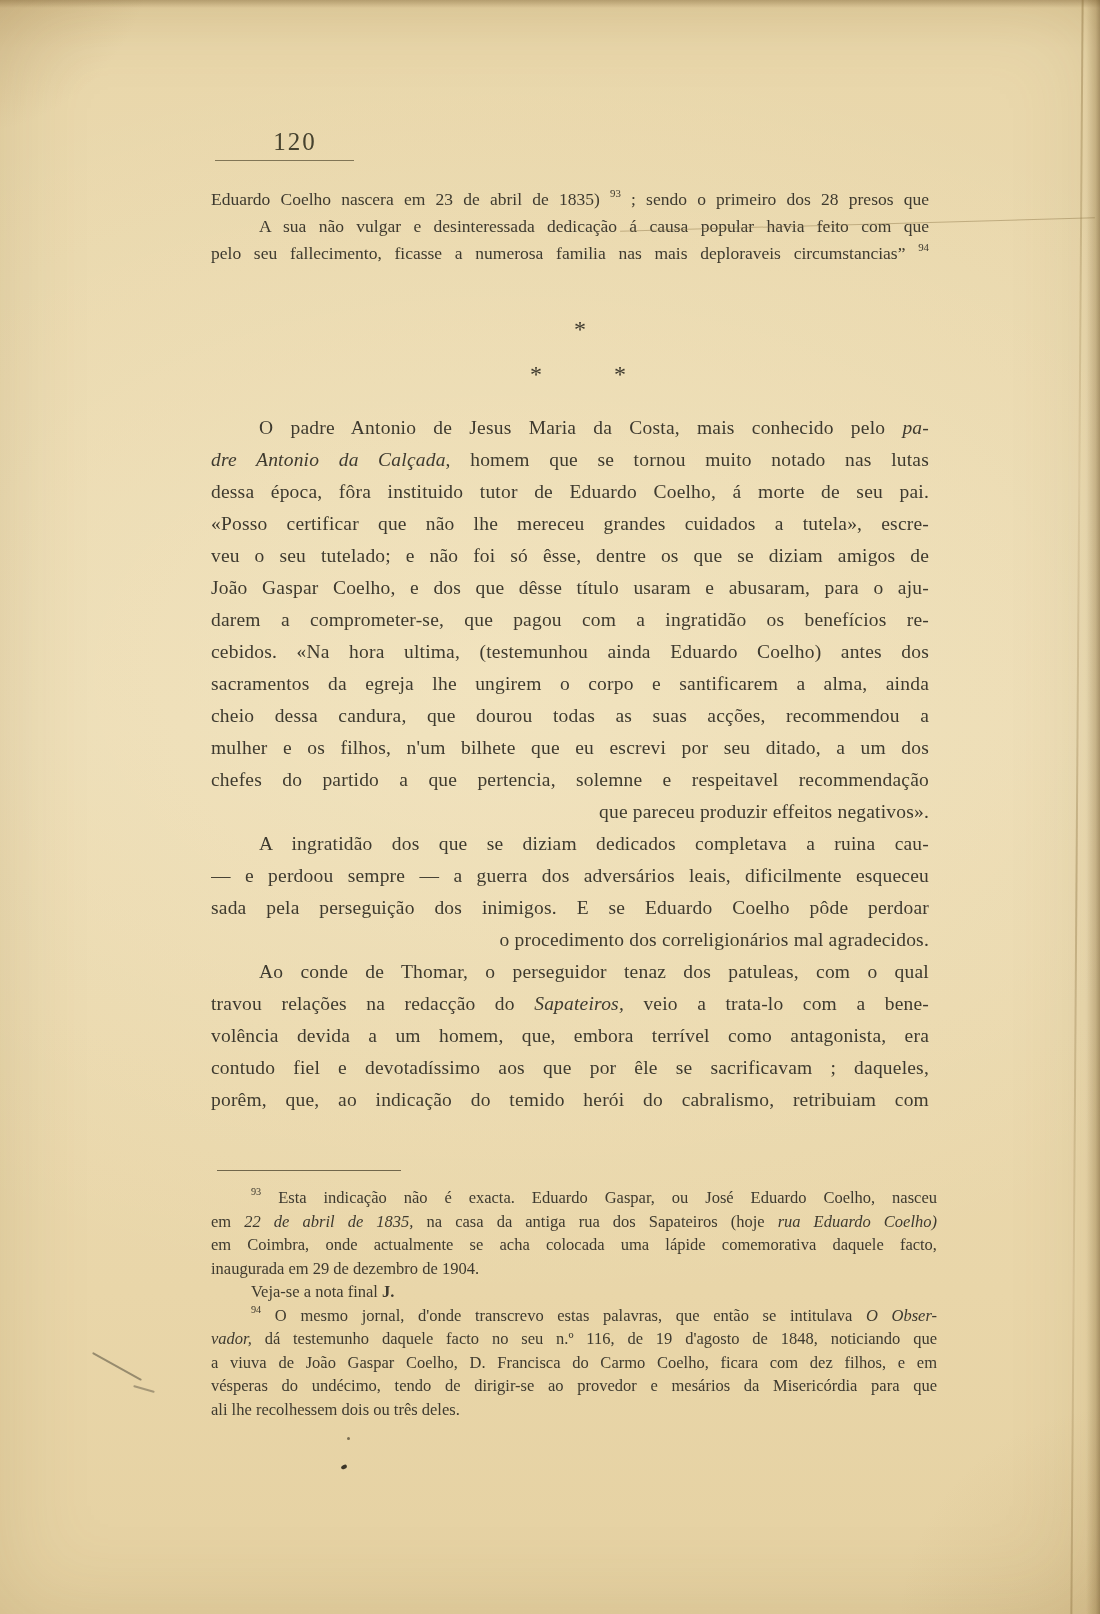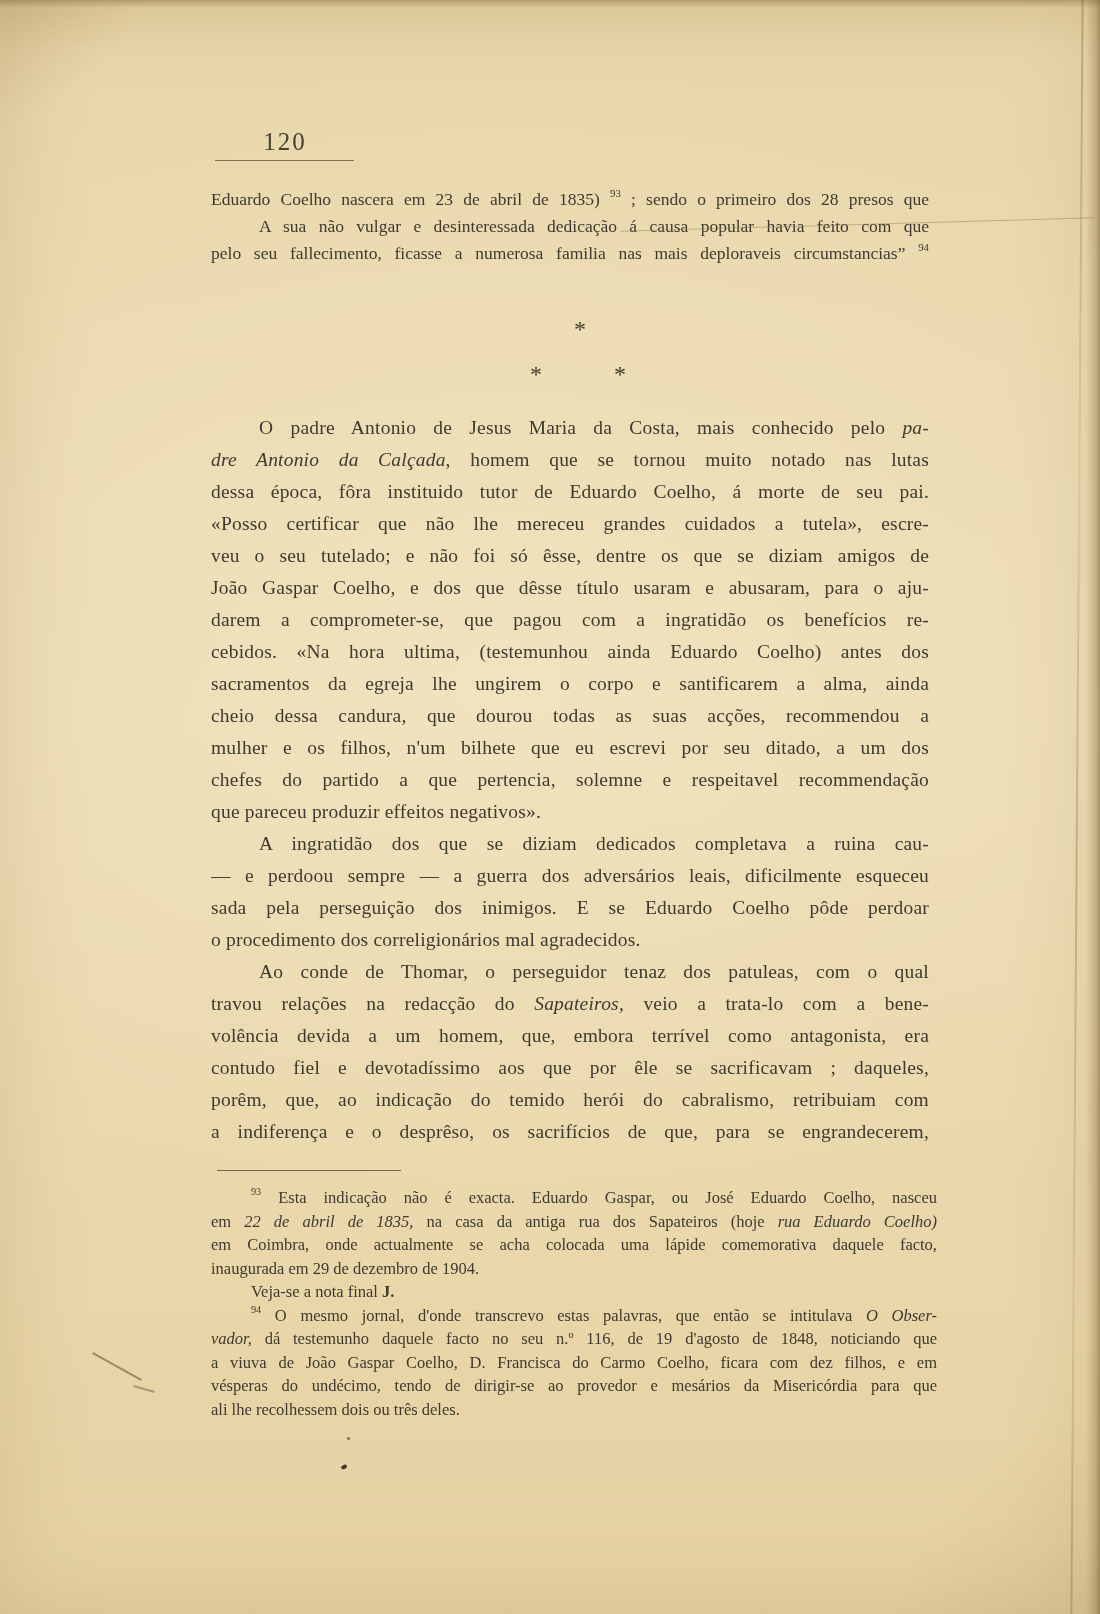--- a/index.html
+++ b/index.html
@@ -13,35 +13,35 @@
     background:
       radial-gradient(ellipse 1400px 900px at 46% 42%, rgba(255,248,222,0.30), rgba(255,248,222,0) 70%),
       radial-gradient(circle 260px at -40px -60px, rgba(146,108,58,0.30), rgba(146,108,58,0) 75%),
       radial-gradient(circle 300px at 102% 101%, rgba(160,124,66,0.16), rgba(160,124,66,0) 75%),
       linear-gradient(180deg,#e3cfa0 0,#e9d7ab 3%,#ebdab1 45%,#e9d6a9 80%,#e5d1a2 100%);
     box-shadow:inset 0 0 90px rgba(130,98,44,0.18);
     color:#3e3a2f;
   }
   
   .pagenum{
-    position:absolute;left:215px;top:128px;width:140px;
+    position:absolute;left:225px;top:128px;width:140px;
     text-align:center;font-size:25px;letter-spacing:2px;color:#46422f;
   }
   .header-rule{
     position:absolute;left:215px;top:160px;width:139px;height:1px;
     background:rgba(94,84,56,0.75);
   }
   
   .textblock{position:absolute;left:211px;width:718px;}
   .intro{top:186px;font-size:17.5px;line-height:27px;}
   .maintext{top:412px;font-size:19.5px;line-height:32px;letter-spacing:0.2px;}
   .footnotes{top:1186px;width:726px;font-size:16.5px;line-height:23.5px;}
   .line{height:inherit;overflow:hidden;text-align:left;white-space:normal;}
   .intro .line{height:27px;}
-  .maintext .line{height:32px;}
+  .maintext .line{height:32px;text-align:right;}
   .footnotes .line{height:23.5px;}
   .line.j{text-align:justify;text-align-last:justify;}
   .line.ind{text-indent:48px;}
   .footnotes .line.ind{text-indent:40px;}
   .line em{font-style:italic;}
   .line b{font-weight:bold;}
   .line sup{font-size:0.62em;vertical-align:8px;line-height:0;letter-spacing:0;margin-top:27px;}
   
   .ast-single{
     position:absolute;left:558px;top:316px;width:44px;text-align:center;
@@ -127,21 +127,20 @@
       <div class="line"><span>que pareceu produzir effeitos negativos».</span></div>
       <div class="line j ind"><span>A ingratidão dos que se diziam dedicados completava a ruina cau-</span></div>
       <div class="line j"><span>— e perdoou sempre — a guerra dos adversários leais, dificilmente esqueceu</span></div>
       <div class="line j"><span>sada pela perseguição dos inimigos. E se Eduardo Coelho pôde perdoar</span></div>
       <div class="line"><span>o procedimento dos correligionários mal agradecidos.</span></div>
       <div class="line j ind"><span>Ao conde de Thomar, o perseguidor tenaz dos patuleas, com o qual</span></div>
       <div class="line j"><span>travou relações na redacção do </span><em>Sapateiros,</em><span> veio a trata-lo com a bene-</span></div>
       <div class="line j"><span>volência devida a um homem, que, embora terrível como antagonista, era</span></div>
       <div class="line j"><span>contudo fiel e devotadíssimo aos que por êle se sacrificavam ; daqueles,</span></div>
       <div class="line j"><span>porêm, que, ao indicação do temido herói do cabralismo, retribuiam com</span></div>
-      <div class="line j"><span>a indiferença e o desprêso, os sacrifícios de que, para se engrandecerem,</span></div>
     </div>
 
   <div class="fn-rule"></div>
   <div class="textblock footnotes">
       <div class="line j ind"><sup>93</sup><span> Esta indicação não é exacta. Eduardo Gaspar, ou José Eduardo Coelho, nasceu</span></div>
       <div class="line j"><span>em </span><em>22 de abril de 1835,</em><span> na casa da antiga rua dos Sapateiros (hoje </span><em>rua Eduardo Coelho)</em></div>
       <div class="line j"><span>em Coimbra, onde actualmente se acha colocada uma lápide comemorativa daquele facto,</span></div>
       <div class="line"><span>inaugurada em 29 de dezembro de 1904.</span></div>
       <div class="line ind"><span>Veja-se a nota final </span><b>J.</b></div>
       <div class="line j ind"><sup>94</sup><span> O mesmo jornal, d'onde transcrevo estas palavras, que então se intitulava </span><em>O Obser-</em></div>

